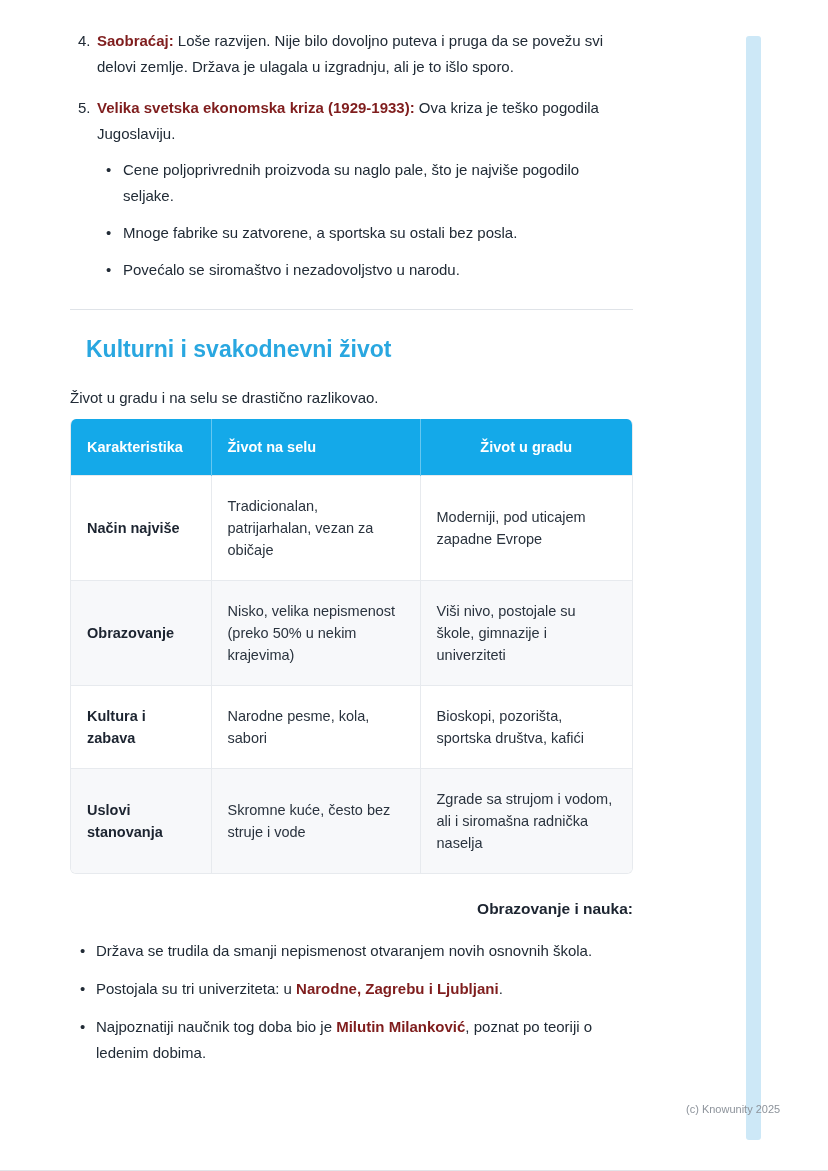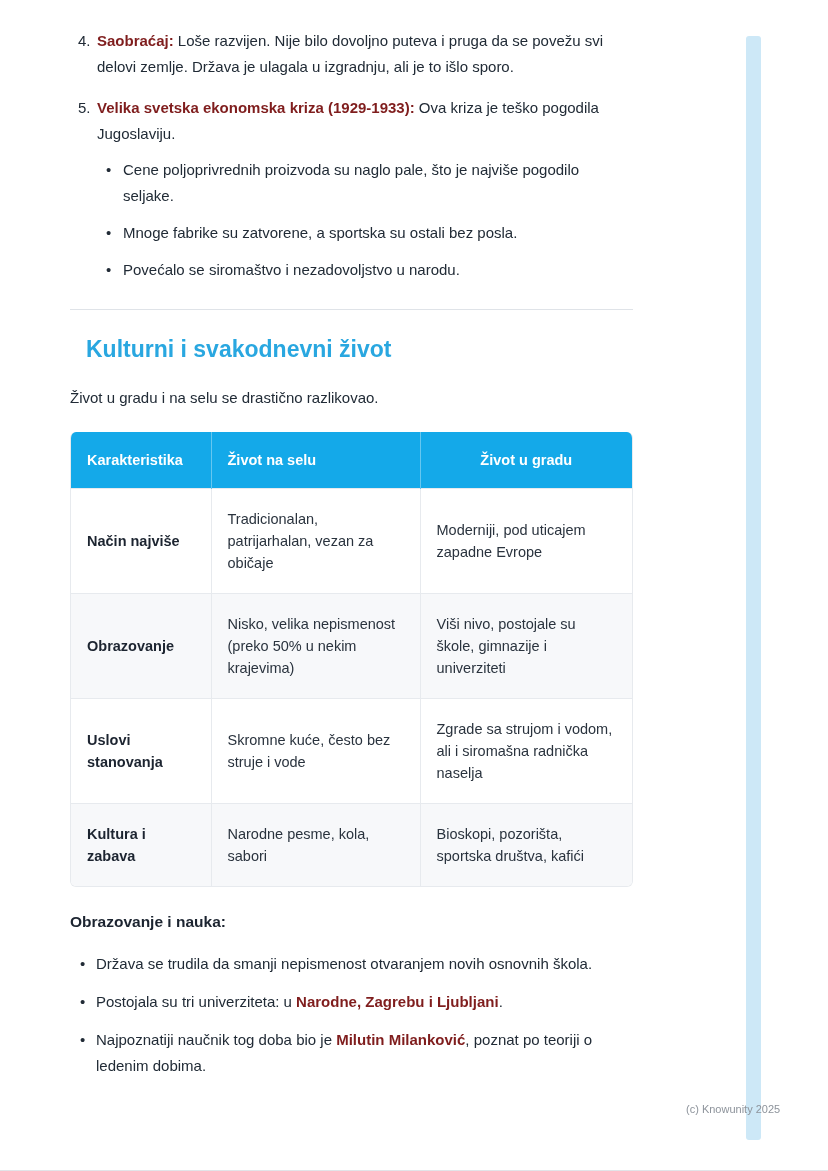--- a/index.html
+++ b/index.html
@@ -36,21 +36,21 @@
   .bullets .dot{flex:none;width:17px;margin-left:9px;}
   .divider{border:none;border-top:1px solid #dfe3e8;margin:14px 0 0 0;}
   h2{
     margin:24px 0 0 16px;
     font-size:23px;line-height:31px;
     font-weight:700;
     color:var(--heading-blue);
   }
   .intro{margin:20px 0 0 0;}
   .tablewrap{
-    margin-top:21px;width:563px;
+    margin-top:8px;width:563px;
     border:1px solid #e7eaee;border-top:none;
     border-radius:6px;overflow:hidden;
   }
   table{border-collapse:collapse;width:561px;font-size:14.5px;line-height:22px;}
   col.c1{width:140px;} col.c2{width:209px;} col.c3{width:212px;}
   thead th{
     background:var(--table-header-blue);
     color:#ffffff;text-align:left;font-weight:700;
     padding:17px 16px;
     border-right:1px solid rgba(255,255,255,.35);
@@ -59,21 +59,21 @@
   tbody td{
     padding:19px 16px;
     border-top:1px solid #e7eaee;
     border-right:1px solid #e7eaee;
     vertical-align:middle;
     color:#2a333e;
   }
   tbody td:last-child{border-right:none;}
   tbody tr:nth-child(even){background:var(--table-stripe);}
   td.rowhead{font-weight:700;color:#1c2430;}
-  .subhead{margin:22px 0 0 0;font-weight:700;color:#1c2430;font-size:15.5px;}
+  .subhead{margin:22px 0 0 0;font-weight:700;color:#1c2430;font-size:15.5px;text-align:right;}
   .edu-bullets{list-style:none;margin:16px 0 0 0;padding:0;}
   .edu-bullets li{display:flex;margin-bottom:12px;}
   .edu-bullets .dot{flex:none;width:16px;margin-left:10px;}
   .edu-bullets .btext{flex:1;min-width:0;}
   .side-accent{
     position:absolute;left:746px;top:36px;width:15px;height:1104px;
     background:var(--side-bar-blue);border-radius:3px;
   }
   .credit{
     position:absolute;left:686px;top:1103px;
@@ -139,28 +139,28 @@
           <td class="rowhead">Način najviše</td>
           <td>Tradicionalan, patrijarhalan, vezan za običaje</td>
           <td>Moderniji, pod uticajem zapadne Evrope</td>
         </tr>
         <tr>
           <td class="rowhead">Obrazovanje</td>
           <td>Nisko, velika nepismenost (preko 50% u nekim krajevima)</td>
           <td>Viši nivo, postojale su škole, gimnazije i univerziteti</td>
         </tr>
         <tr>
+          <td class="rowhead">Kultura i zabava</td>
+          <td>Narodne pesme, kola, sabori</td>
+          <td>Bioskopi, pozorišta, sportska društva, kafići</td>
+        </tr>
+        <tr>
           <td class="rowhead">Uslovi stanovanja</td>
           <td>Skromne kuće, često bez struje i vode</td>
           <td>Zgrade sa strujom i vodom, ali i siromašna radnička naselja</td>
-        </tr>
-        <tr>
-          <td class="rowhead">Kultura i zabava</td>
-          <td>Narodne pesme, kola, sabori</td>
-          <td>Bioskopi, pozorišta, sportska društva, kafići</td>
         </tr>
       </tbody>
     </table>
   </div>
 
   <p class="subhead">Obrazovanje i nauka:</p>
 
   <ul class="edu-bullets">
     <li>
       <span class="dot">•</span>

